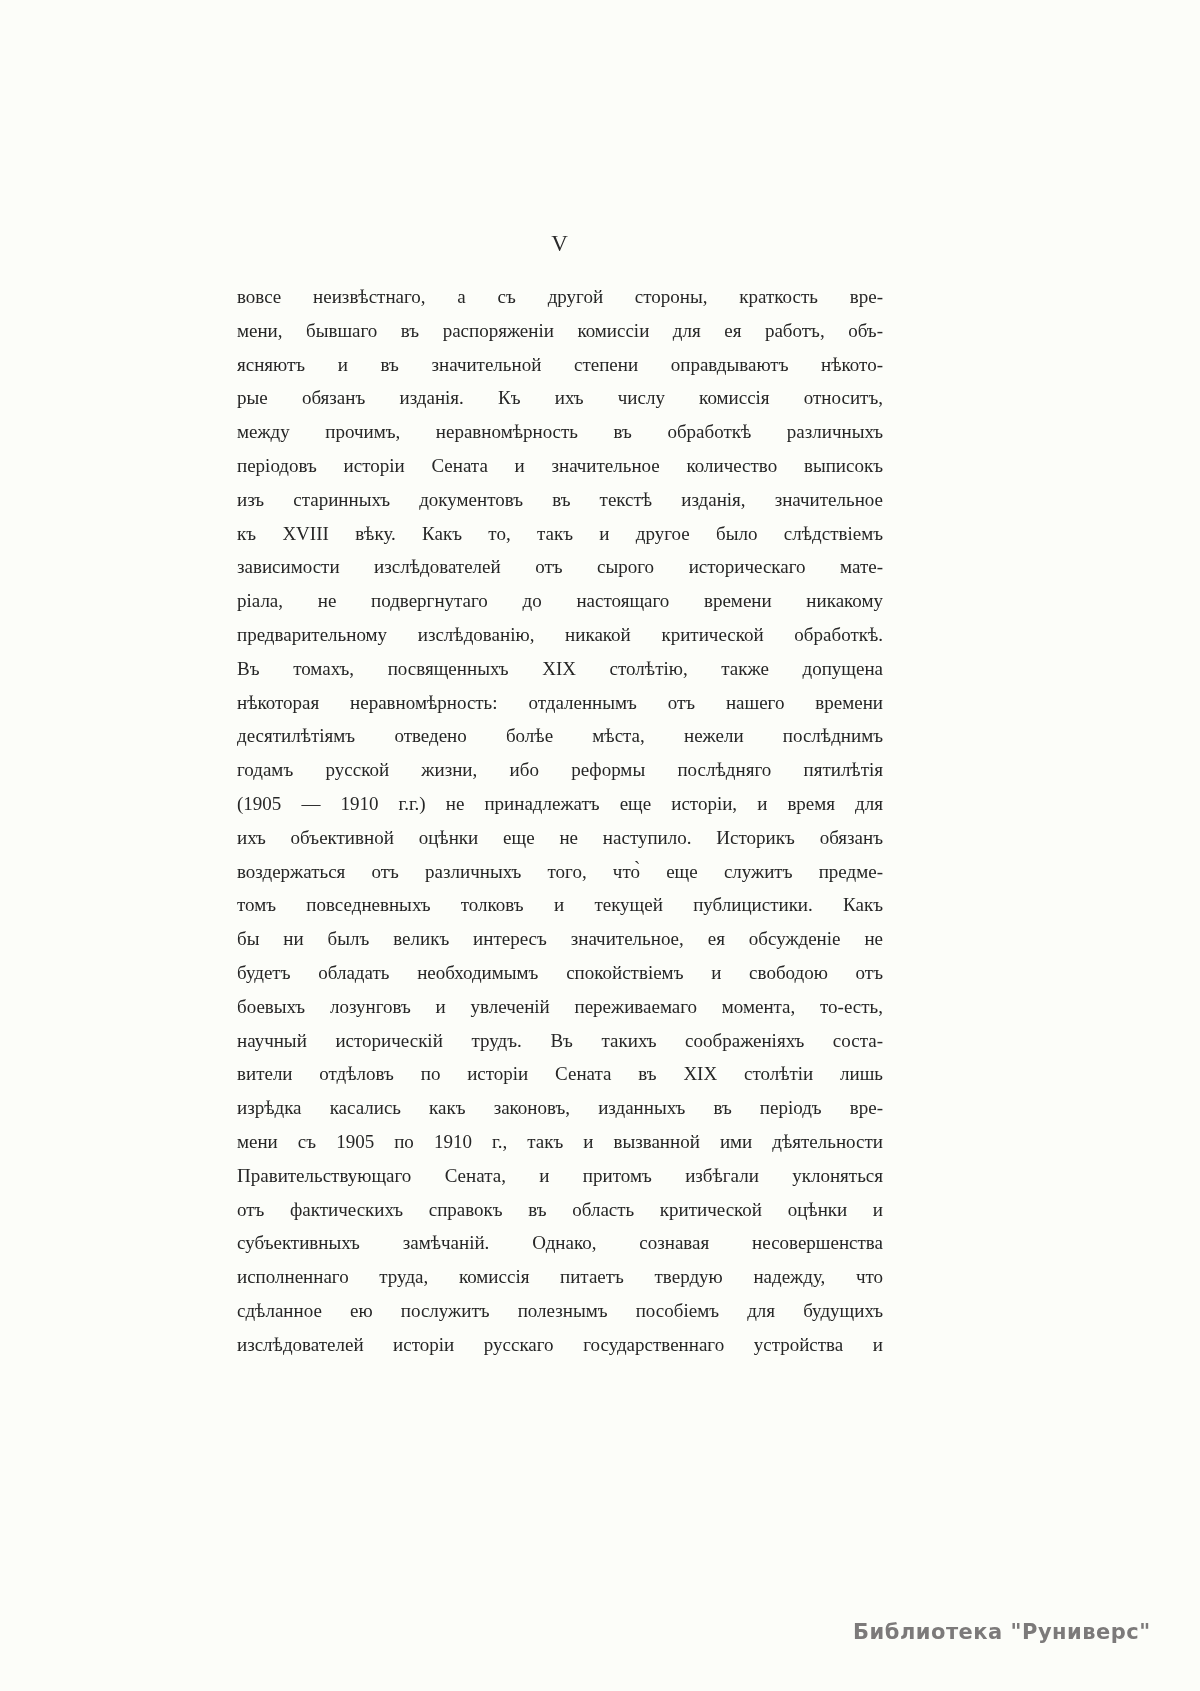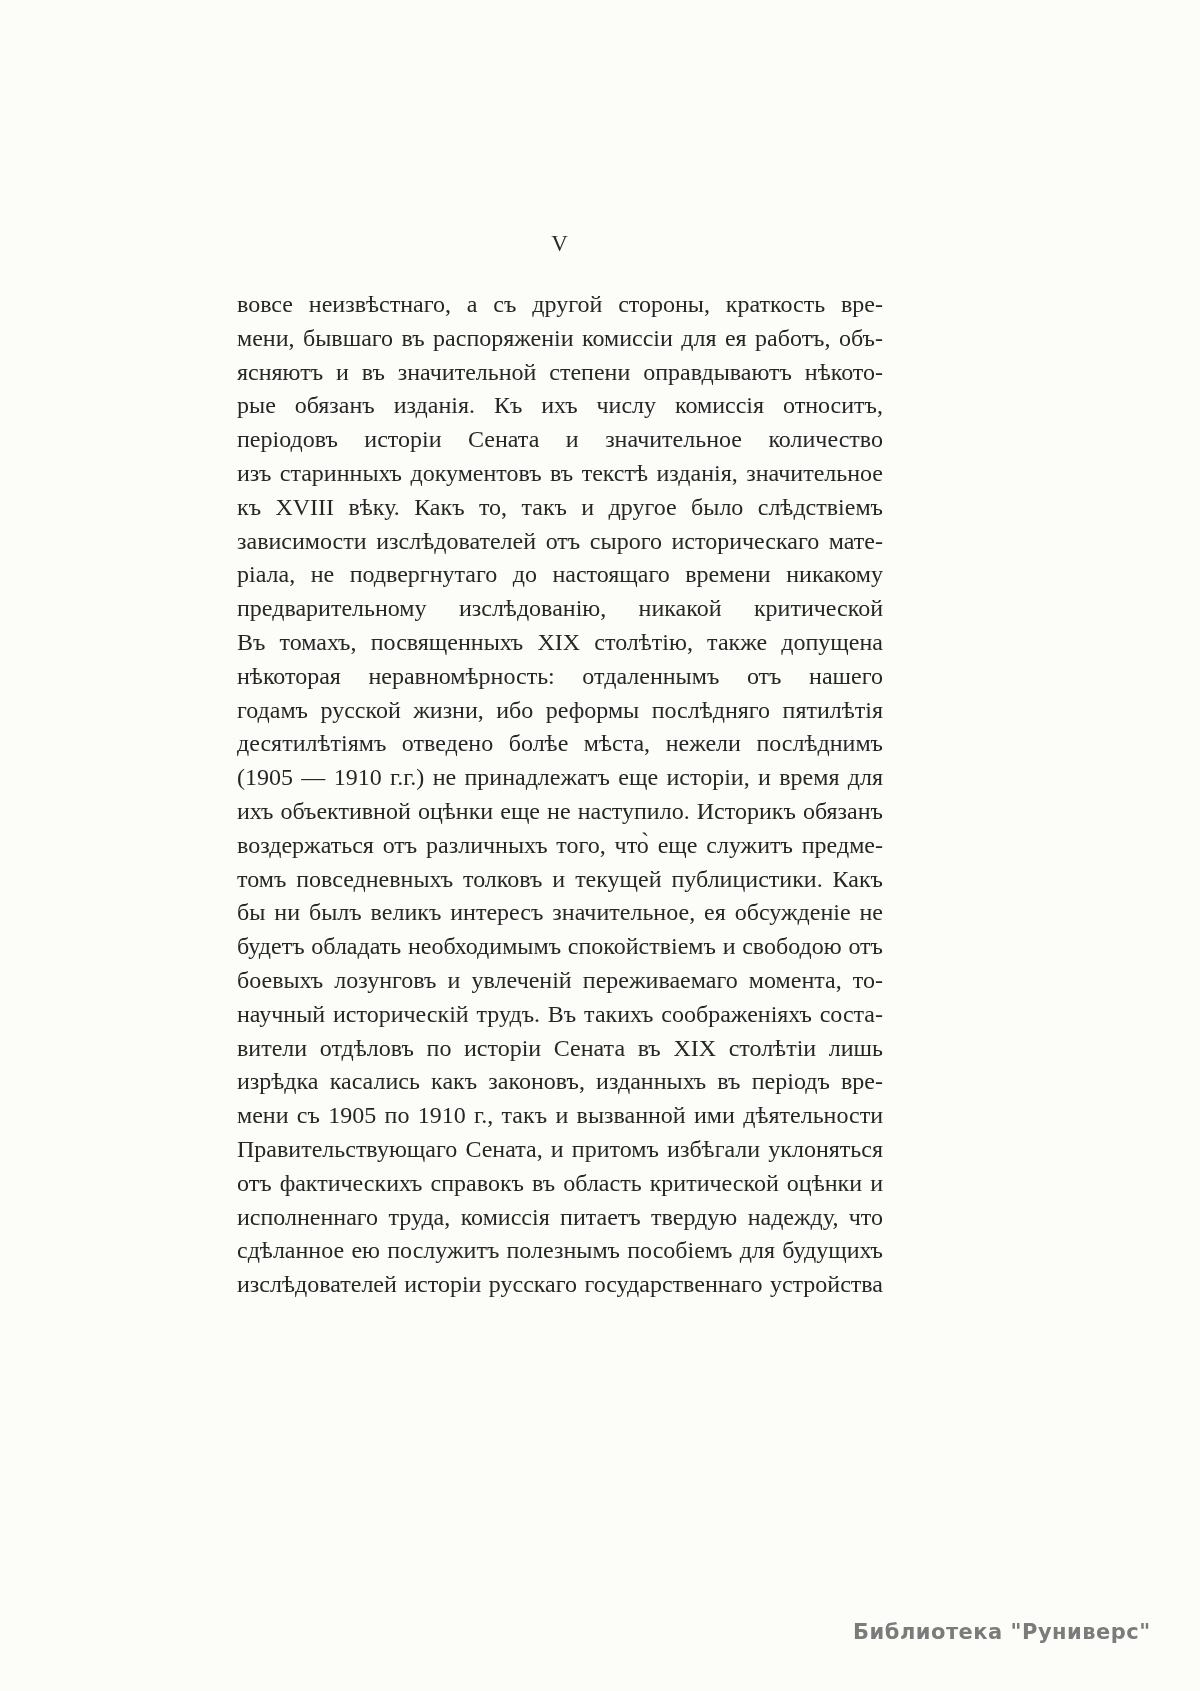--- a/index.html
+++ b/index.html
@@ -20,23 +20,23 @@
     top: 231px;
     width: 646px;
     text-align: center;
     font-size: 23px;
     letter-spacing: 1px;
     color: #2a2a2a;
   }
   .paragraph {
     position: absolute;
     left: 237px;
-    top: 288px;
+    top: 280px;
     width: 646px;
-    font-size: 24px;
+    font-size: 19px;
     color: #262626;
   }
   .line {
     height: 33.8px;
     line-height: 33.8px;
     overflow: hidden;
     text-align: justify;
     text-align-last: justify;
     -moz-text-align-last: justify;
     white-space: normal;
@@ -60,42 +60,44 @@
 <body>
 
 <div class="page" style="background: rgb(252, 253, 249);">
   <div class="page-number">V</div>
 
   <div class="paragraph" style="color: rgb(38, 38, 38);">
       <div class="line">вовсе неизвѣстнаго, а съ другой стороны, краткость вре-</div>
       <div class="line">мени, бывшаго въ распоряженіи комиссіи для ея работъ, объ-</div>
       <div class="line">ясняютъ и въ значительной степени оправдываютъ нѣкото-</div>
       <div class="line">рые обязанъ изданія. Къ ихъ числу комиссія относитъ,</div>
+      <div class="line">между прочимъ, неравномѣрность въ обработкѣ различныхъ</div>
       <div class="line">періодовъ исторіи Сената и значительное количество выписокъ</div>
       <div class="line">изъ старинныхъ документовъ въ текстѣ изданія, значительное</div>
       <div class="line">къ XVIII вѣку. Какъ то, такъ и другое было слѣдствіемъ</div>
       <div class="line">зависимости изслѣдователей отъ сырого историческаго мате-</div>
       <div class="line">ріала, не подвергнутаго до настоящаго времени никакому</div>
       <div class="line">предварительному изслѣдованію, никакой критической обработкѣ.</div>
       <div class="line">Въ томахъ, посвященныхъ XIX столѣтію, также допущена</div>
       <div class="line">нѣкоторая неравномѣрность: отдаленнымъ отъ нашего времени</div>
+      <div class="line">десятилѣтіямъ отведено болѣе мѣста, нежели послѣднимъ</div>
       <div class="line">годамъ русской жизни, ибо реформы послѣдняго пятилѣтія</div>
-      <div class="line">десятилѣтіямъ отведено болѣе мѣста, нежели послѣднимъ</div>
       <div class="line">(1905 — 1910 г.г.) не принадлежатъ еще исторіи, и время для</div>
       <div class="line">ихъ объективной оцѣнки еще не наступило. Историкъ обязанъ</div>
       <div class="line">воздержаться отъ различныхъ того, что̀ еще служитъ предме-</div>
       <div class="line">томъ повседневныхъ толковъ и текущей публицистики. Какъ</div>
       <div class="line">бы ни былъ великъ интересъ значительное, ея обсужденіе не</div>
       <div class="line">будетъ обладать необходимымъ спокойствіемъ и свободою отъ</div>
       <div class="line">боевыхъ лозунговъ и увлеченій переживаемаго момента, то-есть,</div>
       <div class="line">научный историческій трудъ. Въ такихъ соображеніяхъ соста-</div>
       <div class="line">вители отдѣловъ по исторіи Сената въ XIX столѣтіи лишь</div>
       <div class="line">изрѣдка касались какъ законовъ, изданныхъ въ періодъ вре-</div>
       <div class="line">мени съ 1905 по 1910 г., такъ и вызванной ими дѣятельности</div>
       <div class="line">Правительствующаго Сената, и притомъ избѣгали уклоняться</div>
       <div class="line">отъ фактическихъ справокъ въ область критической оцѣнки и</div>
+      <div class="line">субъективныхъ замѣчаній. Однако, сознавая несовершенства</div>
       <div class="line">исполненнаго труда, комиссія питаетъ твердую надежду, что</div>
       <div class="line">сдѣланное ею послужитъ полезнымъ пособіемъ для будущихъ</div>
       <div class="line">изслѣдователей исторіи русскаго государственнаго устройства и</div>
     </div>
 
   <div class="watermark" style="color: rgb(124, 122, 122);">Библиотека "Руниверс"</div>
 </div>
 
 </body></html>

